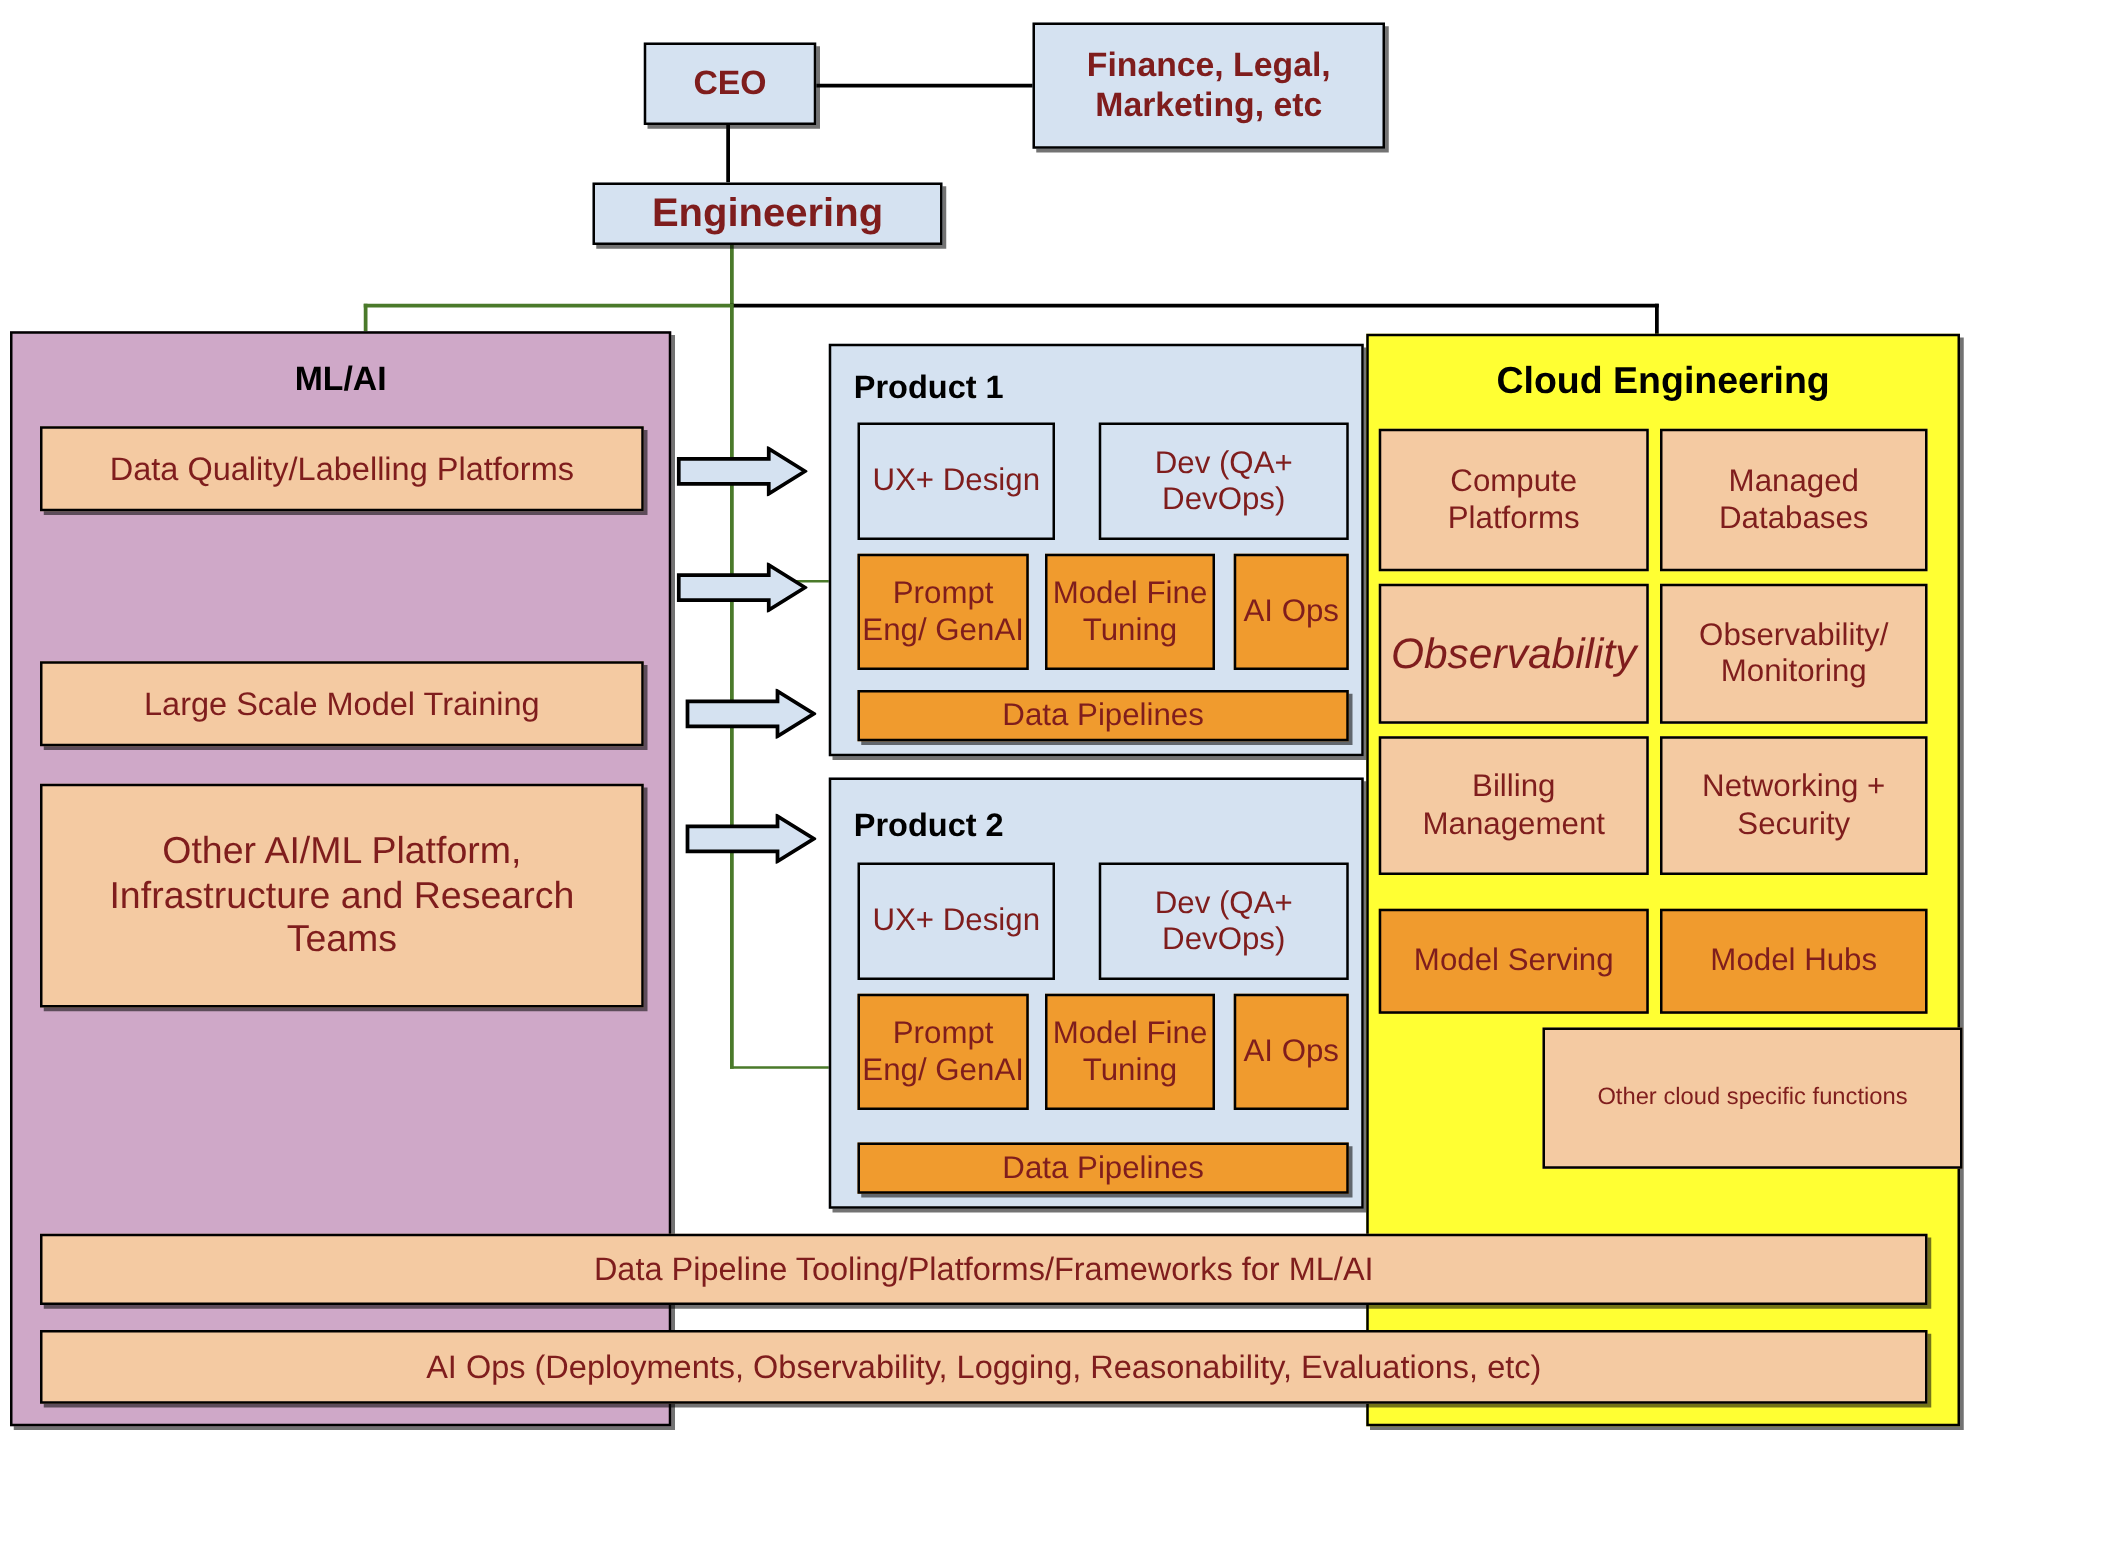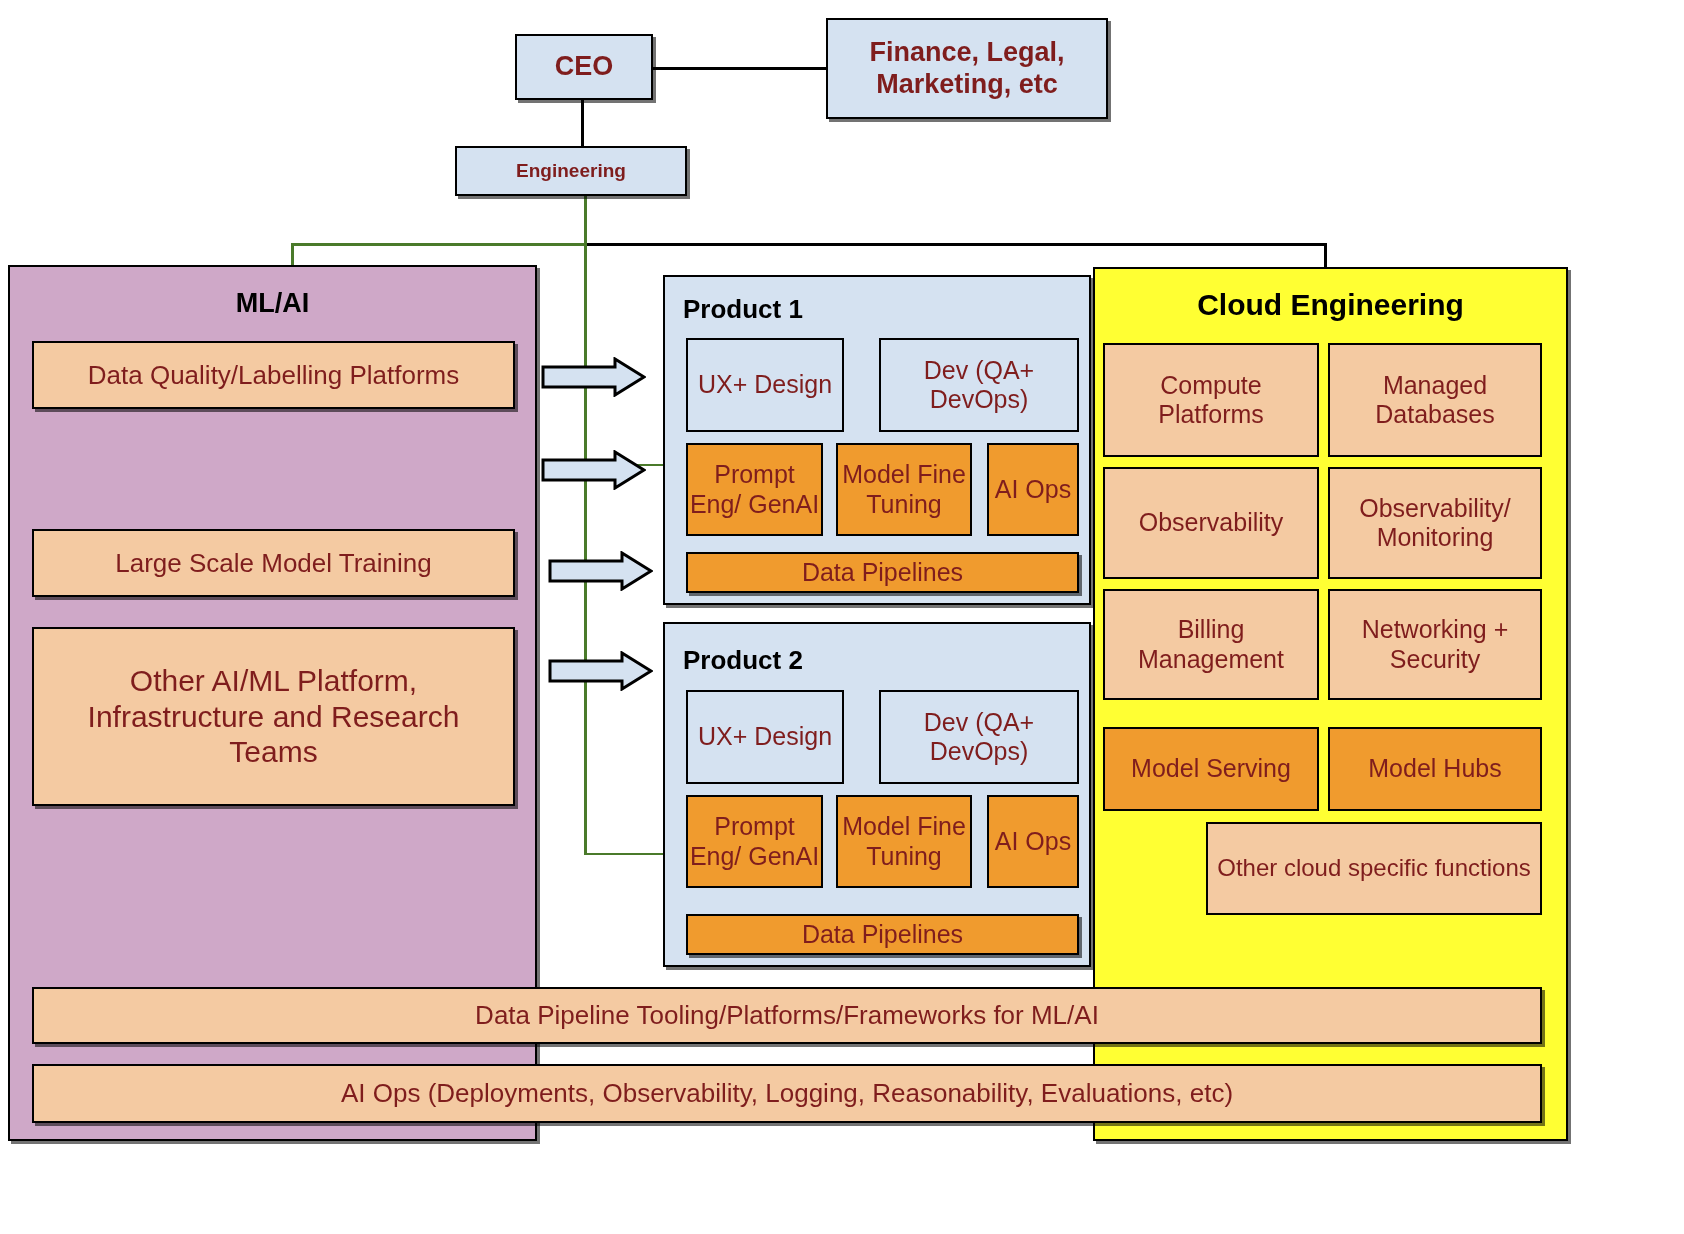--- a/index.html
+++ b/index.html
@@ -81,21 +81,21 @@
   <div class="abs line-green" style="left:584px; top:853px; width:86px; height:2px;"></div>
 
   <div class="abs box blue shadow" style="left:515px; top:34px; width:138px; height:66px; font-size:27px; font-weight:bold;">
     <span>CEO</span>
   </div>
 
   <div class="abs box blue shadow" style="left:826px; top:18px; width:282px; height:101px; font-size:27px; font-weight:bold; padding:0 8px;">
     <span>Finance, Legal, Marketing, etc</span>
   </div>
 
-  <div class="abs box blue shadow" style="left:455px; top:146px; width:232px; height:50px; font-size:19px; font-weight:bold;">
+  <div class="abs box blue shadow" style="left:474px; top:146px; width:280px; height:50px; font-size:32px; font-weight:bold;">
     <span>Engineering</span>
   </div>
 
   <div class="abs box purple shadow" style="left:8px; top:265px; width:529px; height:876px; display:block;"></div>
   <div class="title-abs" style="left:8px; top:288px; width:529px; font-size:27px;">
     <span>ML/AI</span>
   </div>
 
   <div class="abs box tan shadow" style="left:32px; top:341px; width:483px; height:68px; font-size:26px; padding:16px 6px;">
     <span>Data Quality/Labelling Platforms</span>
@@ -183,42 +183,42 @@
     <span>Cloud Engineering</span>
   </div>
 
   <div class="abs box tan" style="left:1103px; top:343px; width:216px; height:114px; font-size:25px;">
     <span>Compute Platforms</span>
   </div>
   <div class="abs box tan" style="left:1328px; top:343px; width:214px; height:114px; font-size:25px;">
     <span>Managed Databases</span>
   </div>
 
-  <div class="abs box tan" style="left:1103px; top:467px; width:216px; height:112px; font-size:25px;">
+  <div class="abs box tan" style="left:1103px; top:467px; width:216px; height:112px; font-size:34px;font-style:italic;">
     <span>Observability</span>
   </div>
   <div class="abs box tan" style="left:1328px; top:467px; width:214px; height:112px; font-size:25px;">
     <span>Observability/ Monitoring</span>
   </div>
 
   <div class="abs box tan" style="left:1103px; top:589px; width:216px; height:111px; font-size:25px;">
     <span>Billing Management</span>
   </div>
   <div class="abs box tan" style="left:1328px; top:589px; width:214px; height:111px; font-size:25px;">
     <span>Networking + Security</span>
   </div>
 
   <div class="abs box orange" style="left:1103px; top:727px; width:216px; height:84px; font-size:25px;">
     <span>Model Serving</span>
   </div>
   <div class="abs box orange" style="left:1328px; top:727px; width:214px; height:84px; font-size:25px;">
     <span>Model Hubs</span>
   </div>
 
-  <div class="abs box tan" style="left:1206px; top:822px; width:336px; height:93px; font-size:24px;">
+  <div class="abs box tan" style="left:1234px; top:822px; width:336px; height:113px; font-size:19px;">
     <span>Other cloud specific functions</span>
   </div>
 
   <div class="abs box tan shadow" style="left:32px; top:987px; width:1510px; height:57px; font-size:26px;">
     <span>Data Pipeline Tooling/Platforms/Frameworks for ML/AI</span>
   </div>
   <div class="abs box tan shadow" style="left:32px; top:1064px; width:1510px; height:59px; font-size:26px;">
     <span>AI Ops (Deployments, Observability, Logging, Reasonability, Evaluations, etc)</span>
   </div>
 

